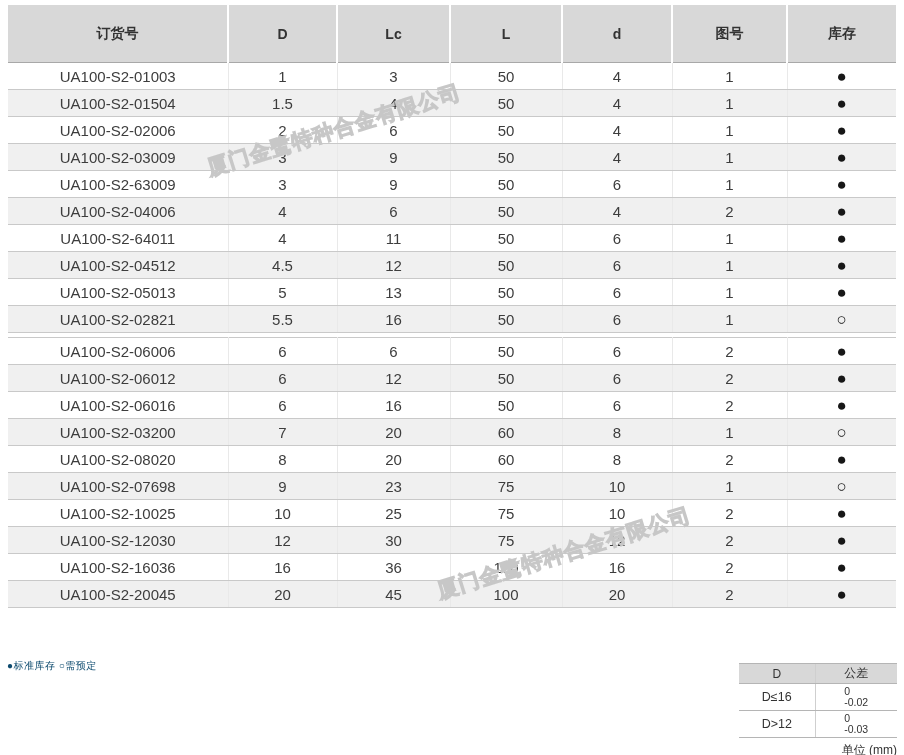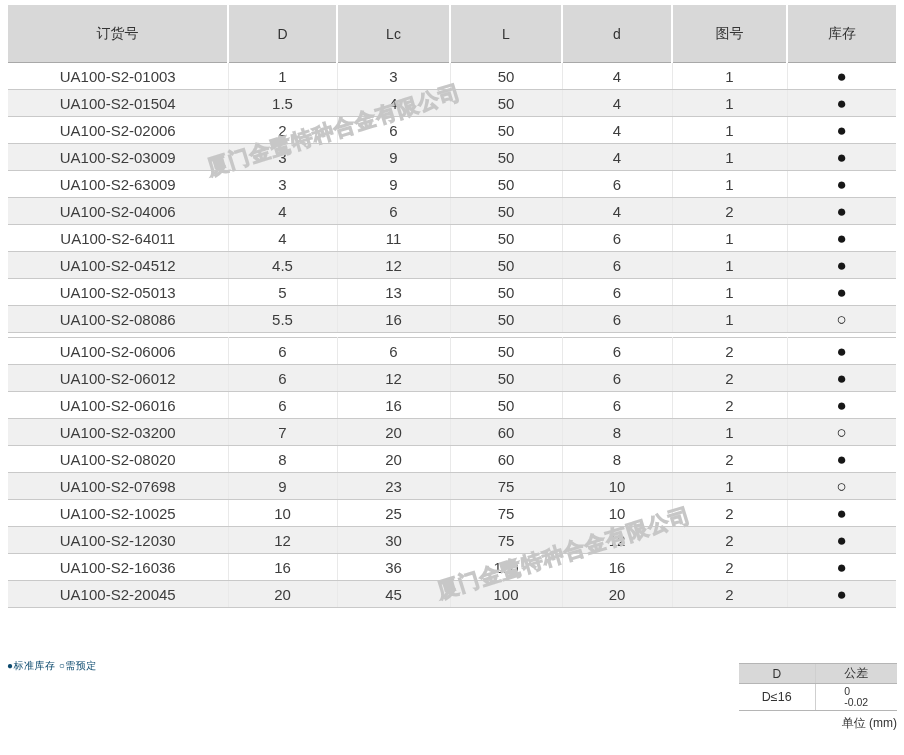--- a/index.html
+++ b/index.html
@@ -10,21 +10,21 @@
   }
   .page{position:relative;width:904px;height:755px;}
 
   
   table.main{
     border-collapse:collapse;table-layout:fixed;width:888px;margin-left:8px;
   }
   #t1{margin-top:5px;}
   #t2{margin-top:4px;border-top:1px solid #c9c9c9;}
   .main th{
-    background:#d8d8d8;height:55px;font-weight:normal;font-size:14px;color:#333;
+    background:#d8d8d8;height:55px;font-weight:bold;font-size:14px;color:#333;
     border-bottom:1px solid #a8a8a8;border-left:2px solid #ffffff;text-align:center;
   }
   .main th:first-child{border-left:none;}
   .main td{
     height:26px;text-align:center;font-size:15px;color:#3d3d3d;
     border-bottom:1px solid #c9c9c9;border-left:1px solid #e9e9e9;
     padding:0;overflow:hidden;white-space:nowrap;
   }
   .main td:first-child{border-left:none;}
   .main tbody tr:nth-child(even){background:#f0f0f0;}
@@ -167,21 +167,21 @@
         <tr>
         <td>UA100-S2-05013</td>
         <td>5</td>
         <td>13</td>
         <td>50</td>
         <td>6</td>
         <td>1</td>
         <td class="stock">●</td>
       </tr>
         <tr>
-        <td>UA100-S2-08086</td>
+        <td>UA100-S2-02821</td>
         <td>5.5</td>
         <td>16</td>
         <td>50</td>
         <td>6</td>
         <td>1</td>
         <td class="stock">○</td>
       </tr>
       </tbody>
   </table>
 
@@ -308,20 +308,29 @@
 
       <tr>
           <td>D≤16</td>
           <td>
             <span class="tv">
               <span>0</span>
               <span>-0.02</span>
             </span>
           </td>
         </tr>
+          <tr>
+          <td>D&gt;12</td>
+          <td>
+            <span class="tv">
+              <span>0</span>
+              <span>-0.03</span>
+            </span>
+          </td>
+        </tr>
         </tbody>
     </table>
     <div class="unit">单位 (mm)</div>
   </div>
 
   <div class="watermark wm1">厦门金鹭特种合金有限公司</div>
   <div class="watermark wm2">厦门金鹭特种合金有限公司</div>
 
 </div>
 

